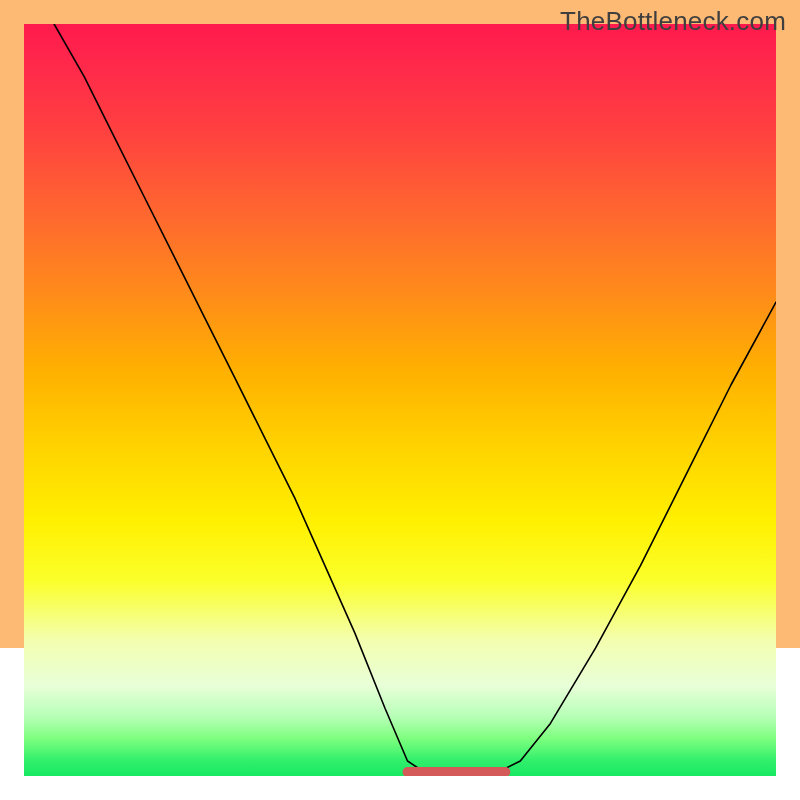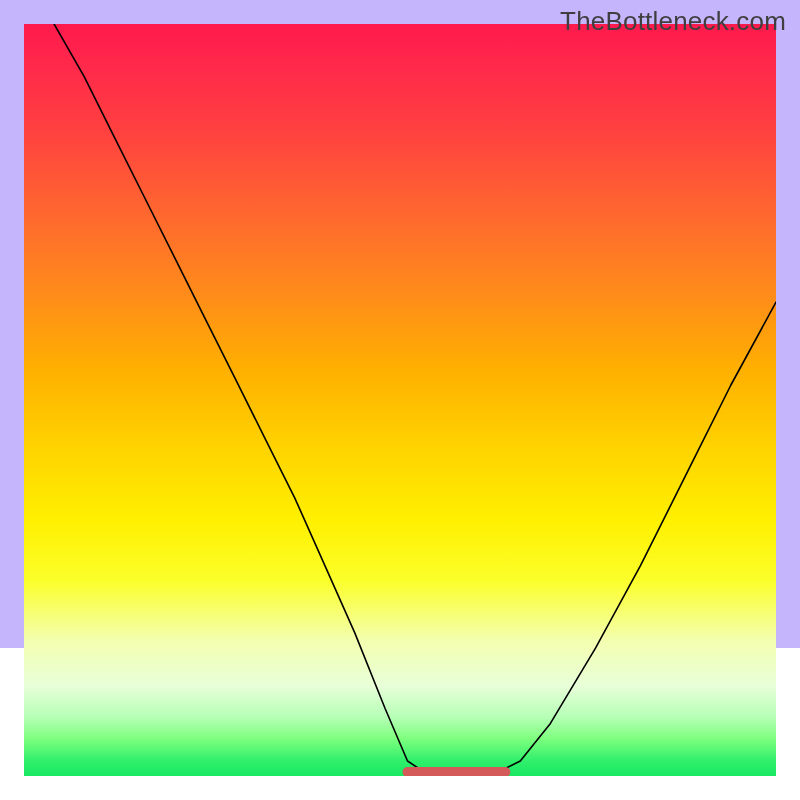--- a/index.html
+++ b/index.html
@@ -1,21 +1,21 @@
 <!DOCTYPE html>
 <html><head>
 <meta charset="utf-8">
 <style>
   * { margin: 0; padding: 0; box-sizing: border-box; }
   html, body { width: 800px; height: 800px; overflow: hidden; }
   .canvas {
     position: relative;
     width: 800px;
     height: 648px;
-    background: #c4b5fd;
+    background: #fdba74;
   }
   .plot-area {
     position: absolute;
     left: 24px;
     top: 24px;
     width: 752px;
     height: 752px;
     background: linear-gradient(to bottom,
       #ff1a4d 0%,
       #ff2a4a 6%,

